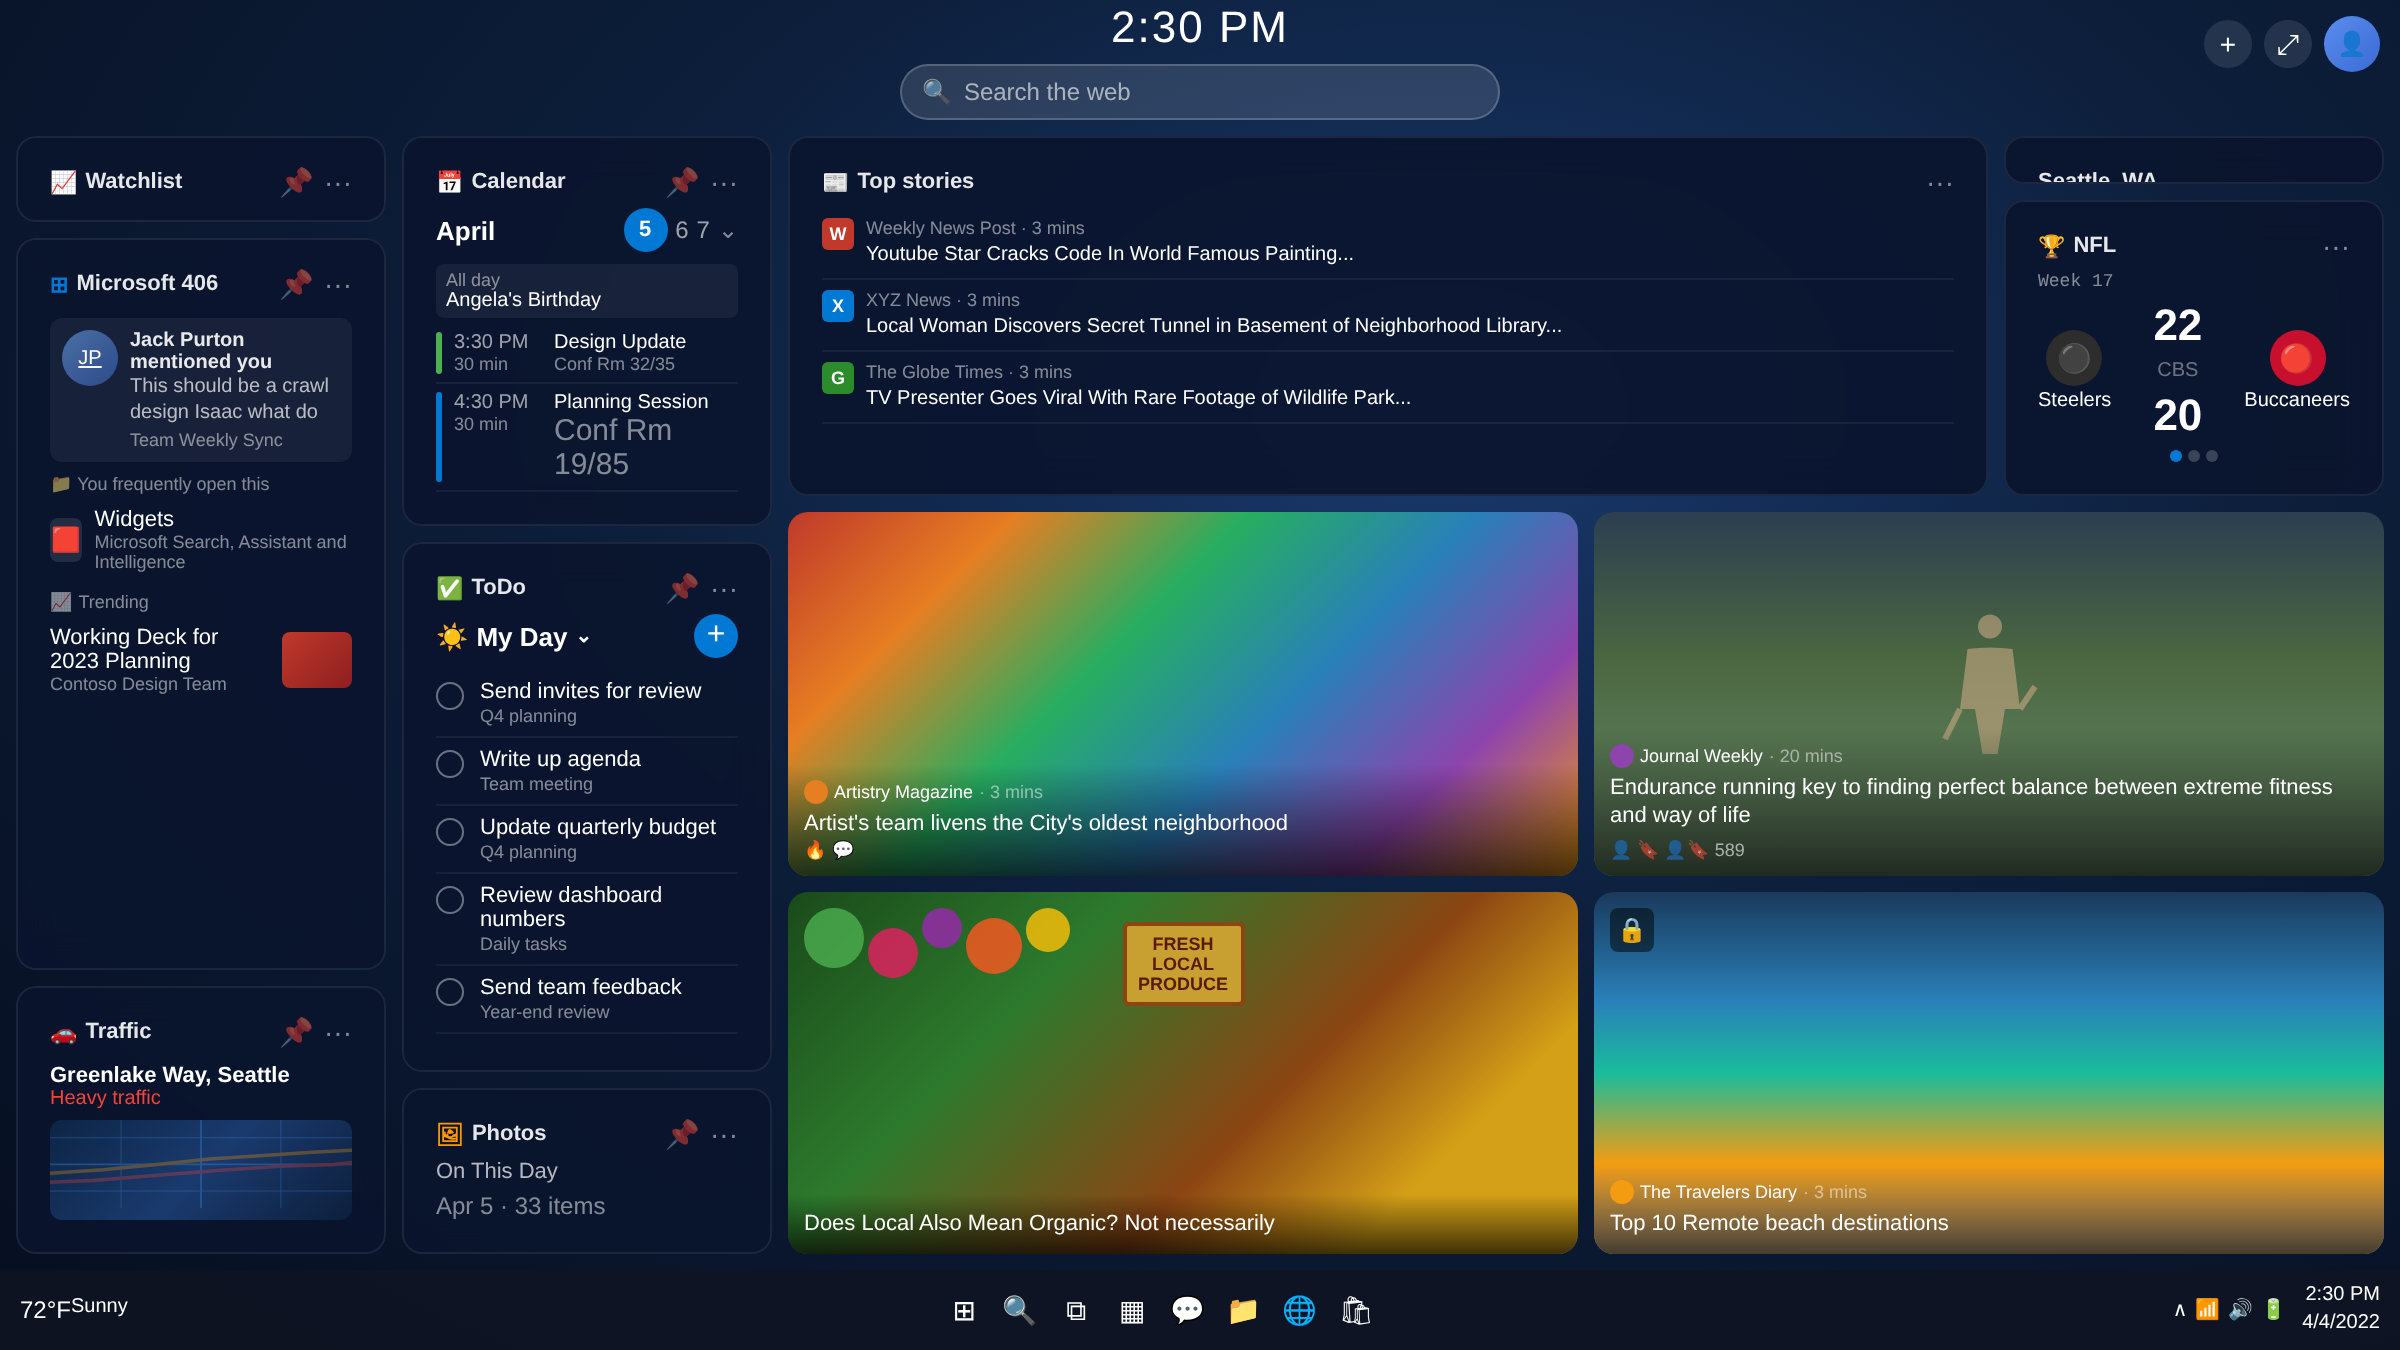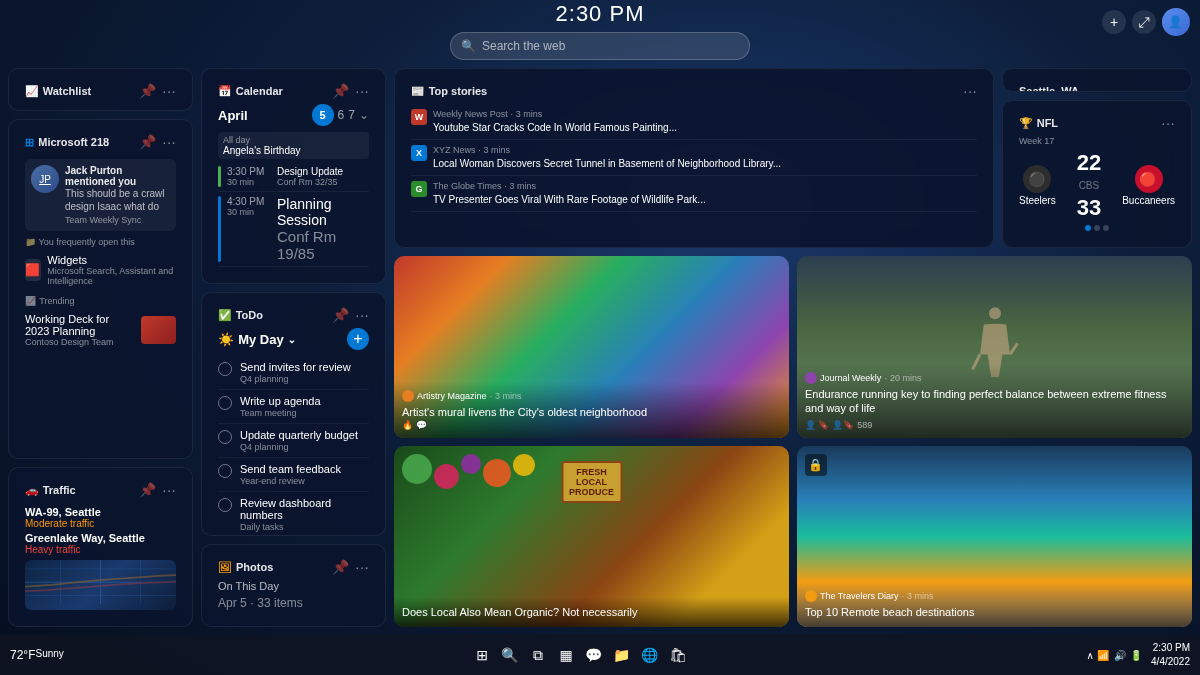--- a/index.html
+++ b/index.html
@@ -385,21 +385,21 @@
     .nfl-team { text-align: center; font-size: 10px; }
     .nfl-team-logo {
       width: 28px; height: 28px;
       border-radius: 50%;
       margin: 0 auto 2px;
       display: flex; align-items: center; justify-content: center;
       font-size: 14px;
     }
     .nfl-score-num { font-size: 22px; font-weight: 700; }
     .nfl-vs { font-size: 10px; color: rgba(255,255,255,0.4); }
-    .nfl-week { font-size: 9px; color: rgba(255,255,255,0.5); }
+    .nfl-week { font-size: 9px; color: rgba(255,255,255,0.5); font-family: Liberation Mono, monospace; }
 
     
     .news-img-card {
       border-radius: 10px;
       overflow: hidden;
       position: relative;
       flex: 1;
     }
     .news-img-bg {
       width: 100%;
@@ -487,21 +487,21 @@
           <span class="widget-action-btn">📌</span>
           <span class="widget-action-btn">···</span>
         </div>
       </div>
     </div>
 
     <div class="ms365-widget widget-card">
       <div class="widget-card-header">
         <div class="widget-card-title">
           <span style="color:#0078d4">⊞</span>
-          <span>Microsoft 218</span>
+          <span>Microsoft 406</span>
         </div>
         <div class="widget-card-actions">
           <span class="widget-action-btn">📌</span>
           <span class="widget-action-btn">···</span>
         </div>
       </div>
       <div style="padding: 2px 8px 8px;">
         <div class="mention-card">
           <div class="avatar-circle">JP</div>
           <div>
@@ -543,24 +543,20 @@
         <div class="widget-card-title">
           <span>🚗</span>
           <span>Traffic</span>
         </div>
         <div class="widget-card-actions">
           <span class="widget-action-btn">📌</span>
           <span class="widget-action-btn">···</span>
         </div>
       </div>
       <div style="padding: 2px 8px 8px;">
-        <div class="traffic-route">
-          <div class="traffic-road">WA-99, Seattle</div>
-          <div class="traffic-status moderate">Moderate traffic</div>
-        </div>
         <div class="traffic-route">
           <div class="traffic-road">Greenlake Way, Seattle</div>
           <div class="traffic-status heavy">Heavy traffic</div>
         </div>
         <div class="traffic-map">
           <svg class="map-grid" viewBox="0 0 170 50">
             <line x1="0" y1="25" x2="170" y2="25" stroke="#4a9eff" stroke-width="1"></line>
             <line x1="85" y1="0" x2="85" y2="50" stroke="#4a9eff" stroke-width="1"></line>
             <line x1="0" y1="10" x2="170" y2="10" stroke="#4a9eff" stroke-width="0.5"></line>
             <line x1="0" y1="40" x2="170" y2="40" stroke="#4a9eff" stroke-width="0.5"></line>
@@ -612,21 +608,21 @@
             <div style="font-size:9px;color:rgba(255,255,255,0.5)">Conf Rm 32/35</div>
           </div>
         </div>
         <div class="cal-event">
           <div class="cal-event-bar" style="background:#0078d4"></div>
           <div>
             <div class="cal-event-time">4:30 PM</div>
             <div style="font-size:9px;color:rgba(255,255,255,0.5)">30 min</div>
           </div>
           <div style="margin-left:4px;">
-            <div style="font-size:14px;font-weight:500">Planning Session</div>
+            <div style="font-size:10px;font-weight:500">Planning Session</div>
             <div style="font-size:15px;color:rgba(255,255,255,0.5)">Conf Rm 19/85</div>
           </div>
         </div>
       </div>
     </div>
 
     <div class="todo-widget widget-card">
       <div class="widget-card-header">
         <div class="widget-card-title">
           <span style="color:#0078d4">✅</span>
@@ -661,29 +657,29 @@
         <div class="todo-item">
           <div class="todo-checkbox"></div>
           <div>
               <div class="todo-text">Update quarterly budget</div>
               <div class="todo-sub">Q4 planning</div>
             </div>
         </div>
         <div class="todo-item">
           <div class="todo-checkbox"></div>
           <div>
-              <div class="todo-text">Send team feedback</div>
-              <div class="todo-sub">Year-end review</div>
+              <div class="todo-text">Review dashboard numbers</div>
+              <div class="todo-sub">Daily tasks</div>
             </div>
         </div>
         <div class="todo-item">
           <div class="todo-checkbox"></div>
           <div>
-              <div class="todo-text">Review dashboard numbers</div>
-              <div class="todo-sub">Daily tasks</div>
+              <div class="todo-text">Send team feedback</div>
+              <div class="todo-sub">Year-end review</div>
             </div>
         </div>
       </div>
     </div>
 
     <div class="photos-widget widget-card">
       <div class="widget-card-header">
         <div class="widget-card-title">
           <span style="color:#ff9800">🖼</span>
           <span>Photos</span>
@@ -774,21 +770,21 @@
             <div class="nfl-week">Week 17</div>
             <div class="nfl-score">
               <div class="nfl-team">
                 <div class="nfl-team-logo" style="background:#2d2d2d;">⚫</div>
                 <div>Steelers</div>
               </div>
               <div style="text-align:center;">
                 <div style="display:flex;gap:4px;align-items:center;flex-direction:column;">
                   <span class="nfl-score-num">22</span>
                   <span class="nfl-vs">CBS</span>
-                  <span class="nfl-score-num">33</span>
+                  <span class="nfl-score-num">20</span>
                 </div>
               </div>
               <div class="nfl-team">
                 <div class="nfl-team-logo" style="background:#c8102e;">🔴</div>
                 <div>Buccaneers</div>
               </div>
             </div>
             <div style="display:flex;justify-content:center;gap:3px;margin-top:3px;">
               <span style="width:6px;height:6px;background:#0078d4;border-radius:50%;display:inline-block;"></span>
               <span style="width:6px;height:6px;background:rgba(255,255,255,0.2);border-radius:50%;display:inline-block;"></span>
@@ -802,21 +798,21 @@
     <div class="right-mid-row">
 
       <div class="news-img-card" style="flex:1;">
         <div class="news-img-bg" style="background: linear-gradient(135deg, #c0392b 0%, #e67e22 20%, #27ae60 40%, #2980b9 60%, #8e44ad 80%, #f39c12 100%);"></div>
         <div class="news-img-overlay">
           <div class="news-img-source">
             <span style="width:12px;height:12px;background:#e67e22;border-radius:50%;display:inline-block;"></span>
             <span>Artistry Magazine</span>
             <span style="color:rgba(255,255,255,0.5)">· <span>3 mins</span></span>
           </div>
-          <div class="news-img-title">Artist's mural livens the City's oldest neighborhood</div>
+          <div class="news-img-title">Artist's team livens the City's oldest neighborhood</div>
           <div class="news-img-reactions">
             <span>🔥</span>
               <span>💬</span>
           </div>
         </div>
       </div>
 
       <div class="news-img-card" style="flex:1;">
         <div class="news-img-bg" style="background: linear-gradient(180deg, #2c3e50 0%, #4a6741 40%, #6b8c6b 100%);"></div>
 

